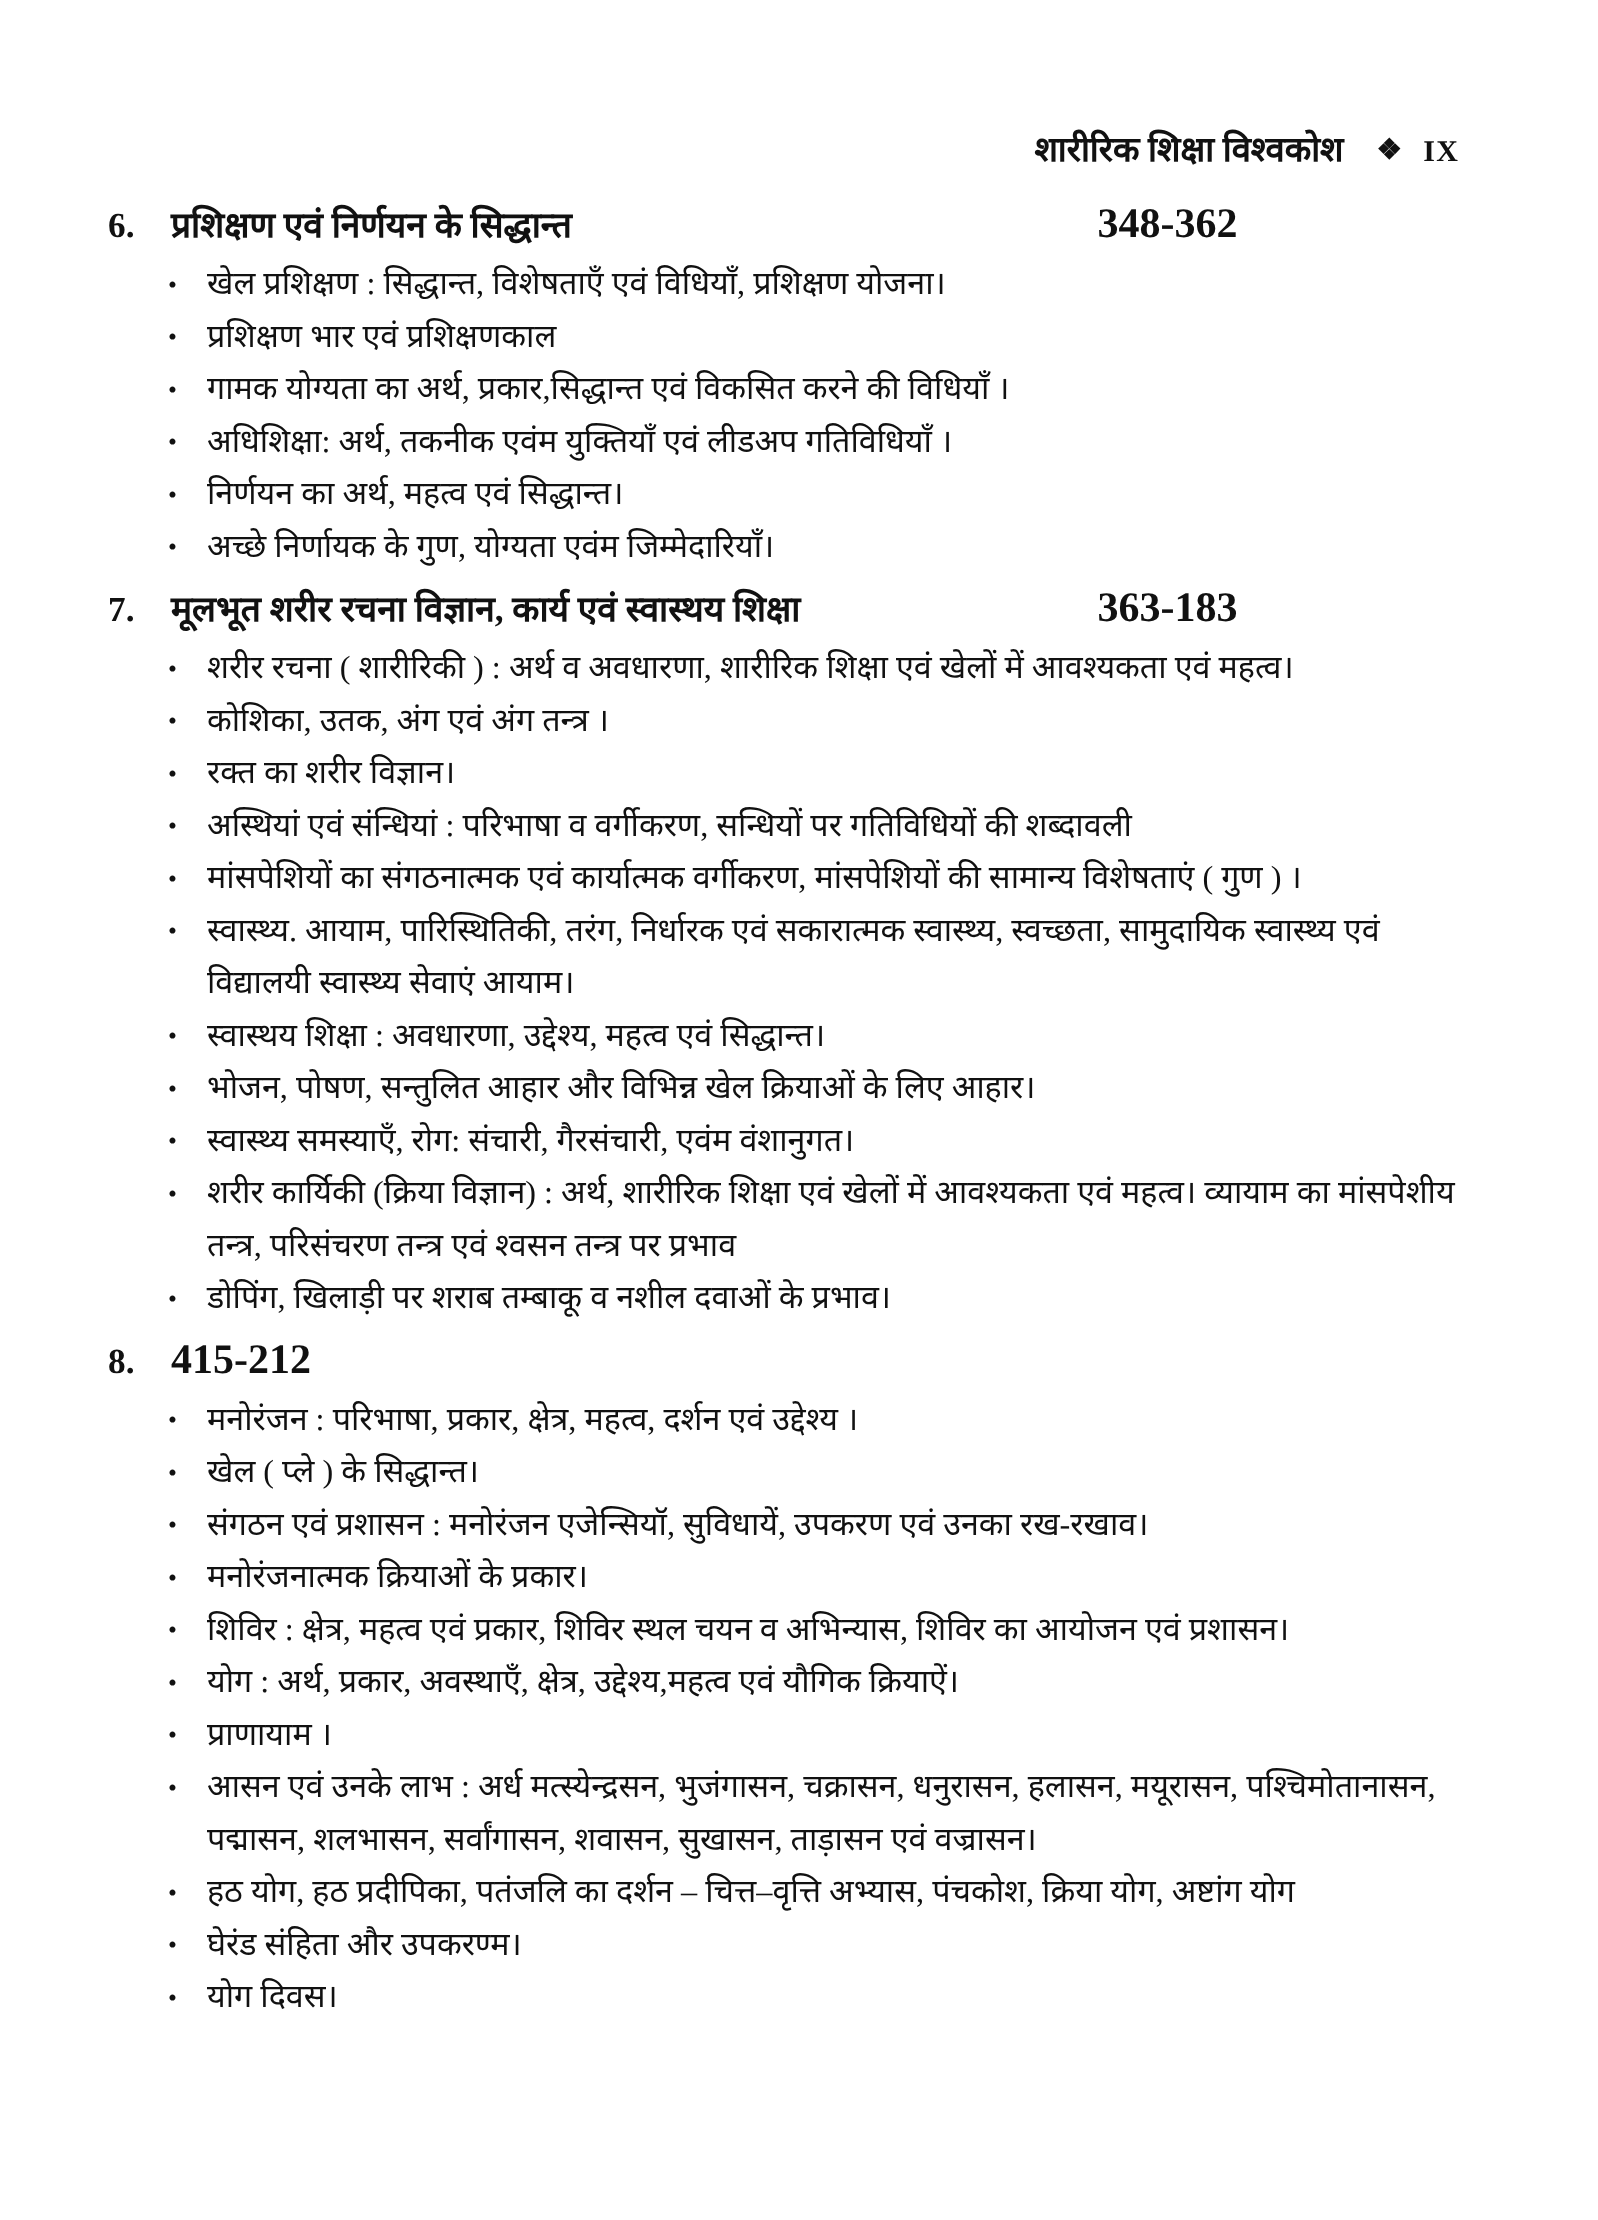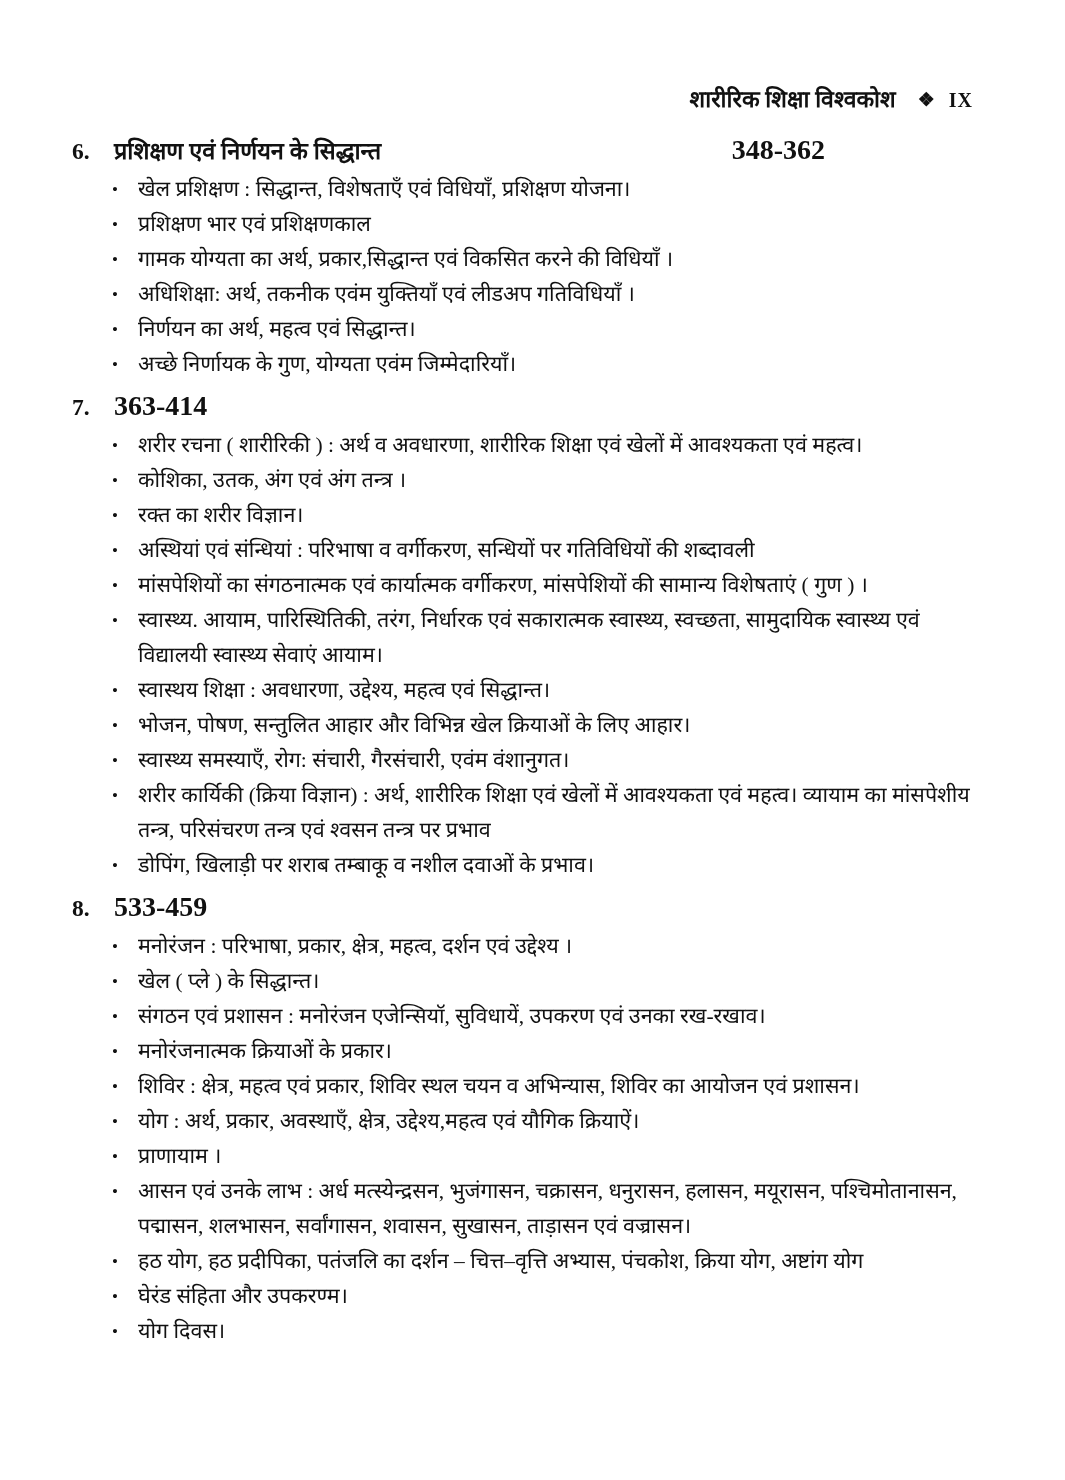--- a/index.html
+++ b/index.html
@@ -125,21 +125,22 @@
       <div class="item">
           <span class="marker">•</span>
           <span class="item-text">अच्छे निर्णायक के गुण, योग्यता एवंम जिम्मेदारियाँ।</span>
         </div>
     </div>
   </div>
 
   <div class="section">
     <div class="section-heading">
       <span class="section-number">7.</span>
-      <span class="section-pages">363-414</span>
+      <span class="section-title">मूलभूत शरीर रचना विज्ञान, कार्य एवं स्वास्थय शिक्षा</span>
+      <span class="section-pages">363-183</span>
     </div>
     <div class="items">
       <div class="item">
           <span class="marker">•</span>
           <span class="item-text">शरीर रचना ( शारीरिकी ) : अर्थ व अवधारणा, शारीरिक शिक्षा एवं खेलों में आवश्यकता एवं महत्व।</span>
         </div>
       <div class="item">
           <span class="marker">•</span>
           <span class="item-text">कोशिका, उतक, अंग एवं अंग तन्त्र ।</span>
         </div>
@@ -178,21 +179,21 @@
       <div class="item">
           <span class="marker">•</span>
           <span class="item-text">डोपिंग, खिलाड़ी पर शराब तम्बाकू व नशील दवाओं के प्रभाव।</span>
         </div>
     </div>
   </div>
 
   <div class="section">
     <div class="section-heading">
       <span class="section-number">8.</span>
-      <span class="section-pages">533-459</span>
+      <span class="section-pages">415-212</span>
     </div>
     <div class="items">
       <div class="item">
           <span class="marker">•</span>
           <span class="item-text">मनोरंजन : परिभाषा, प्रकार, क्षेत्र, महत्व, दर्शन एवं उद्देश्य ।</span>
         </div>
       <div class="item">
           <span class="marker">•</span>
           <span class="item-text">खेल ( प्ले ) के सिद्धान्त।</span>
         </div>

